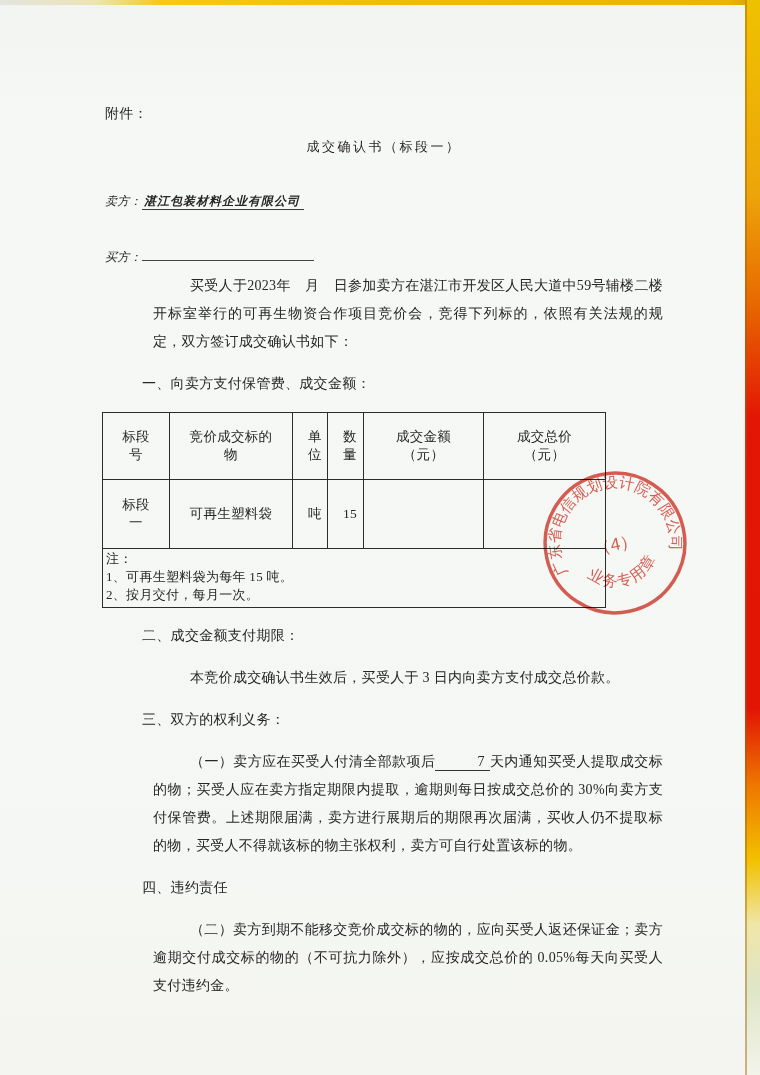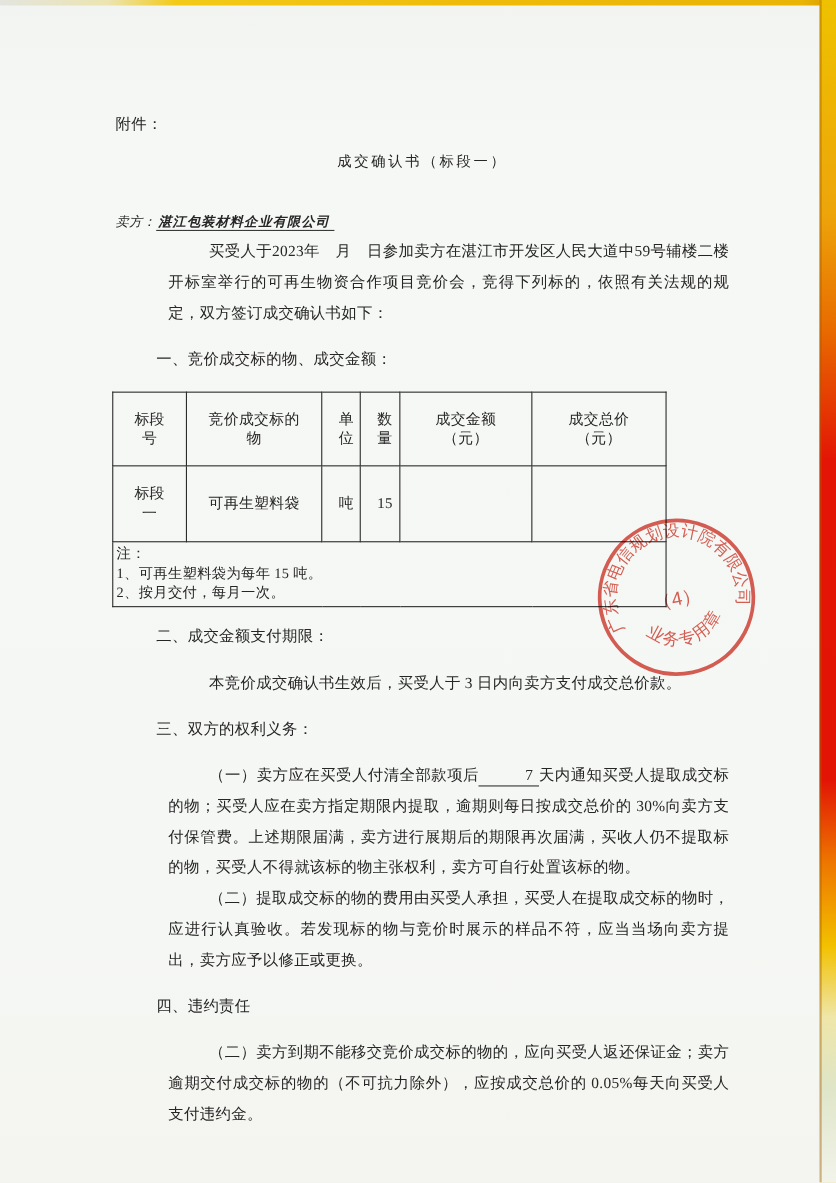--- a/index.html
+++ b/index.html
@@ -81,24 +81,27 @@
   <div class="edge-right"></div>
 
   <div class="content">
     <div class="attachment">附件：</div>
 
     <h1 class="doc-title">成交确认书（标段一）</h1>
 
     <div class="party-line">
       <span>卖方：</span><span class="u-name">湛江包装材料企业有限公司</span>
     </div>
+    <div class="party-line">
+      <span>买方：</span><span class="blank-line"></span>
+    </div>
 
     <p class="para indent">买受人于2023年　月　日参加卖方在湛江市开发区人民大道中59号辅楼二楼开标室举行的可再生物资合作项目竞价会，竞得下列标的，依照有关法规的规定，双方签订成交确认书如下：</p>
 
-    <p class="heading">一、竞价成交标的物、成交金额：</p>
+    <p class="heading">一、向卖方支付保管费、成交金额：</p>
 
     <table class="deal">
       <colgroup>
         <col style="width:67px">
           <col style="width:123px">
           <col style="width:35px">
         <col style="width:36px">
           <col style="width:120px">
           <col style="width:122px">
       </colgroup>
@@ -127,21 +130,20 @@
         </td>
       </tr>
     </tbody>
       </table>
 
     <p class="heading">二、成交金额支付期限：</p>
     <p class="para indent">本竞价成交确认书生效后，买受人于 3 日内向卖方支付成交总价款。</p>
 
     <p class="heading">三、双方的权利义务：</p>
     <p class="para indent"><span>（一）卖方应在买受人付清全部款项后</span><span class="days-underline">7</span><span>天内通知买受人提取成交标的物；买受人应在卖方指定期限内提取，逾期则每日按成交总价的 30%向卖方支付保管费。上述期限届满，卖方进行展期后的期限再次届满，买收人仍不提取标的物，买受人不得就该标的物主张权利，卖方可自行处置该标的物。</span></p>
-    <p class="para indent">（二）提取成交标的物的费用由买受人承担，买受人在提取成交标的物时，应进行认真验收。若发现标的物与竞价时展示的样品不符，应当当场向卖方提出，卖方应予以修正或更换。</p>
 
     <p class="heading">四、违约责任</p>
     <p class="para indent">（二）卖方到期不能移交竞价成交标的物的，应向买受人返还保证金；卖方逾期交付成交标的物的（不可抗力除外），应按成交总价的 0.05%每天向买受人支付违约金。</p>
 
   </div>
 
   <svg class="stamp" viewBox="0 0 150 150" xmlns="http://www.w3.org/2000/svg">
     <g transform="rotate(-12 75 75)" font-family="Liberation Sans" ,="" sans-serif="">
       <circle cx="75" cy="75" r="68" fill="none" stroke="#d8493d" stroke-width="3.4"></circle>
       <defs>

